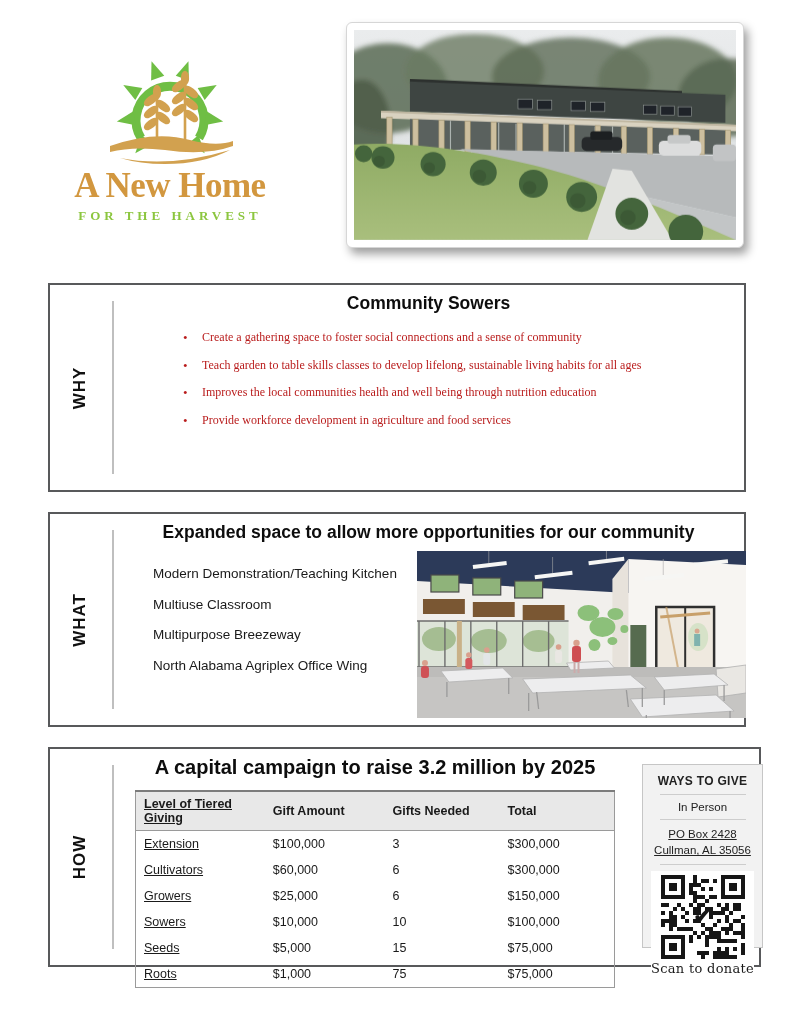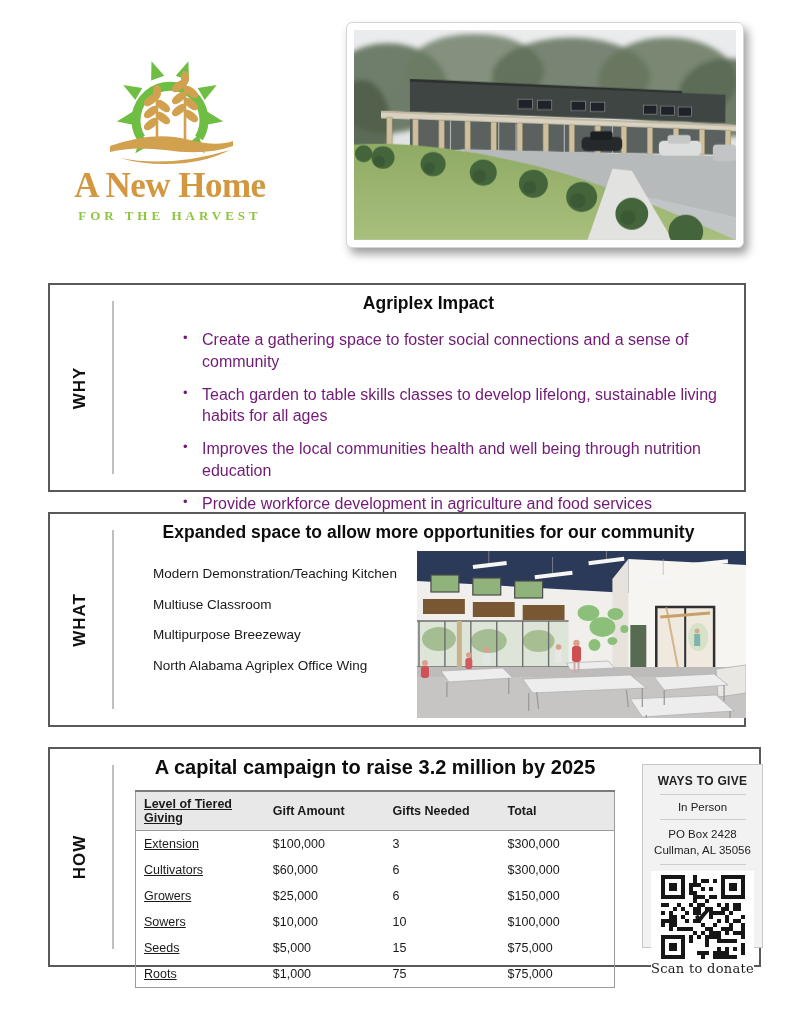--- a/index.html
+++ b/index.html
@@ -27,21 +27,21 @@
 
   .side-label { position:absolute; left:30px; top:50%; transform:translate(-50%,-50%) rotate(-90deg);
     font-size:17px; font-weight:bold; letter-spacing:1px; color:#111; white-space:nowrap; }
   .vline { position:absolute; left:62px; top:16px; bottom:16px; width:1.5px; background:#bfbfbf; }
   .content { position:absolute; left:63px; right:0; top:0; bottom:0; }
 
   .sec-title { margin-top:8px; text-align:center; font-size:17.5px; font-weight:bold; color:#0d0d0d; }
 
   
   .bullets { margin:15px 0 0 68px; width:562px; list-style:none; }
-  .bullets li { position:relative; padding-left:21px; margin-bottom:11.5px; font-size:16px; line-height:1.35; color:#701a75; }
+  .bullets li { position:relative; padding-left:21px; margin-bottom:11.5px; font-size:12px; line-height:1.35; color:#b91c1c;font-family:Liberation Serif, serif; }
   .bullets li::before { content:"\2022"; position:absolute; left:2px; top:0; font-size:13px; }
 
   
   .what-list { position:absolute; left:40px; top:52px; width:290px; }
   .what-list div { margin-bottom:15.5px; font-size:13.5px; color:#1a1a1a; }
   .interior-photo { position:absolute; left:367px; top:37px; width:329px; height:167px; overflow:hidden; }
   .interior-photo svg { display:block; width:100%; height:100%; }
 
   
   .how-title { position:absolute; left:85px; top:7px; width:480px; text-align:center; font-size:20px; font-weight:bold; color:#0d0d0d; }
@@ -53,21 +53,21 @@
   .giving-table th:nth-child(2), .giving-table td:nth-child(2) { width:25%; }
   .giving-table th:nth-child(3), .giving-table td:nth-child(3) { width:24%; }
   .giving-table th:nth-child(4), .giving-table td:nth-child(4) { width:24%; }
   .giving-table td { padding-top:6px; padding-bottom:6px; }
 
   .ways { position:absolute; left:592px; top:15px; width:121px; height:184px;
     background:#f2f2f2; border:1px solid #c6c6c6; text-align:center; padding-top:9px; }
   .ways-title { font-size:12px; font-weight:600; color:#222; letter-spacing:0.3px; }
   .ways-div { width:86px; height:1px; background:#cdcdcd; margin:6px auto; }
   .ways-method { font-size:11.5px; color:#222; }
-  .ways-addr { font-size:11.5px; line-height:1.4; color:#222; }
+  .ways-addr { font-size:11.5px; line-height:1.4; color:#222;text-decoration:underline; }
   .qr-wrap { width:103px; margin:5px auto 0; background:#fff; padding:4px 0 2px; }
   .qr { position:relative; width:84px; height:84px; margin:0 auto; background:#fff; }
   .qr-cell { position:absolute; background:#161616; }
   .finder { position:absolute; width:24px; height:24px; border:4px solid #161616; background:#fff; }
   .finder::after { content:""; position:absolute; left:4px; top:4px; width:8px; height:8px; background:#161616; }
   .finder.tl { left:0; top:0; } .finder.tr { right:0; top:0; } .finder.bl { left:0; bottom:0; }
   .qr-center { position:absolute; left:50%; top:50%; transform:translate(-50%,-50%);
     width:26px; height:26px; background:#fff; border-radius:4px; display:flex; align-items:center; justify-content:center;
     font-size:22px; font-weight:bold; color:#161616; line-height:1; }
   .qr-caption { margin-top:2px; font-family:"DejaVu Serif", serif; font-size:13px; letter-spacing:0.3px; color:#1a1a1a; }
@@ -238,21 +238,21 @@
         <circle cx="232" cy="182" r="8"></circle>
           <circle cx="284" cy="200" r="8"></circle>
       </g>
     </svg>
   </div>
 
   <section class="box box-why">
     <div class="side-label">WHY</div>
     <div class="vline"></div>
     <div class="content">
-      <div class="sec-title">Agriplex Impact</div>
+      <div class="sec-title">Community Sowers</div>
       <ul class="bullets">
         <li>Create a gathering space to foster social connections and a sense of community</li>
         <li>Teach garden to table skills classes to develop lifelong, sustainable living habits for all ages</li>
         <li>Improves the local communities health and well being through nutrition education</li>
         <li>Provide workforce development in agriculture and food services</li>
       </ul>
     </div>
   </section>
 
   <section class="box box-what">

